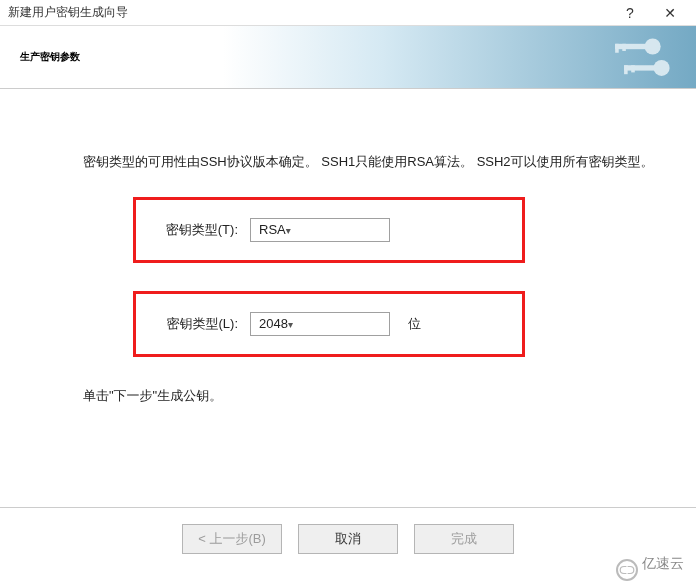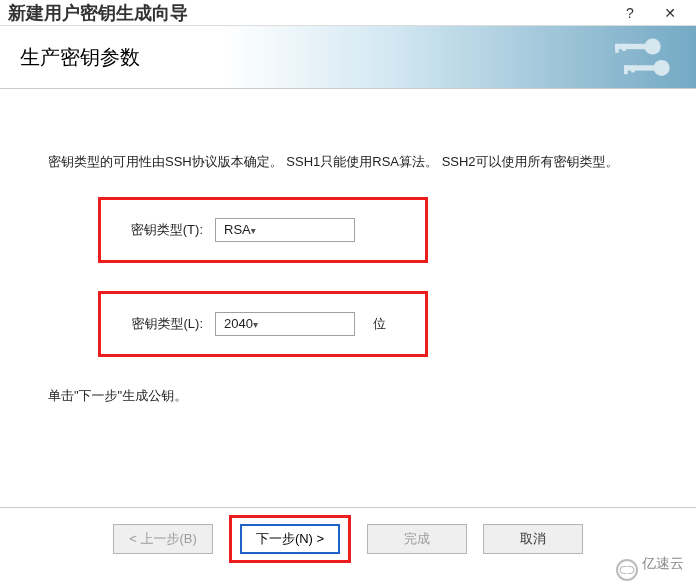--- a/index.html
+++ b/index.html
@@ -14,57 +14,58 @@
     color: #000;
   }
   .titlebar {
     height: 26px;
     display: flex;
     align-items: center;
     padding: 0 6px 0 8px;
     border-bottom: 1px solid #ddd;
     background: #fff;
   }
-  .titlebar-title { flex: 1; font-size: 18px; color: #333; font-weight: bold; }
+  .titlebar-title { flex: 1; font-size: 12px; color: #333; }
   .titlebar-btn {
     width: 40px;
     height: 24px;
     display: flex;
     align-items: center;
     justify-content: center;
     font-size: 14px;
     color: #333;
   }
   .banner {
     height: 62px;
     background: linear-gradient(90deg, #fff 0%, #fff 32%, #d5e9f3 55%, #74a9c4 100%);
     position: relative;
     display: flex;
     align-items: center;
   }
   .banner-spacer { width: 14px; }
-  .banner-title { font-size: 20px; font-weight: normal; color: #000; padding-left: 6px; }
+  .banner-title { font-size: 10px; font-weight: bold; color: #000; padding-left: 6px; }
   .banner-keys {
     position: absolute; right: 18px; top: 8px;
     width: 90px; height: 50px;
   }
   .banner-divider { border-bottom: 1px solid #ccc; }
   .content {
     padding: 62px 36px 20px 48px;
     color: #222;
     line-height: 1.7;
+    margin-left: 35px;
   }
   .desc { margin-bottom: 24px; }
   .highlight-box {
     border: 3px solid #ef1c1c;
     padding: 18px 10px;
     margin-bottom: 28px;
     display: flex;
     align-items: center;
-    width: 330px;
+    width: 392px;
     margin-left: 50px;
   }
   .field-row { display: flex; align-items: center; gap: 12px; }
   .field-label { width: 92px; text-align: right; }
   .select {
     width: 140px; height: 24px;
     border: 1px solid #a0a0a0;
     background: #fff;
     display: flex; align-items: center; justify-content: flex-start;
     padding: 0 6px 0 8px;
@@ -155,35 +156,32 @@
         <span class="chev">▾</span>
       </div>
     </div>
   </div>
 
 
   <div class="highlight-box">
     <div class="field-row">
       <div class="field-label">密钥类型(L):</div>
       <div class="select">
-        <span>2040</span>
+        <span>2048</span>
         <span class="chev">▾</span>
       </div>
       <span class="unit">位</span>
     </div>
   </div>
 
   <div class="desc">单击"下一步"生成公钥。</div>
 </div>
 
 <div class="bottom-bar">
   <div class="btn disabled">&lt; 上一步(B)</div>
-  <div class="next-wrap">
-    <div class="btn primary">下一步(N) &gt;</div>
-  </div>
+  <div class="btn">取消</div>
   <div class="btn disabled">完成</div>
-  <div class="btn">取消</div>
 </div>
 
 <div class="watermark">
   <div class="circ">ᑕᑐ</div>
   <span>亿速云</span>
 </div>
 
 </body></html>

